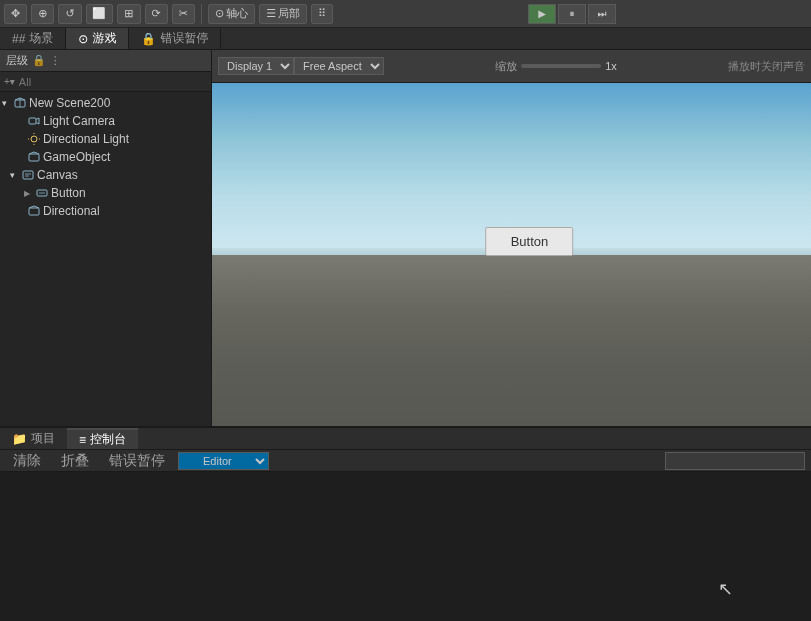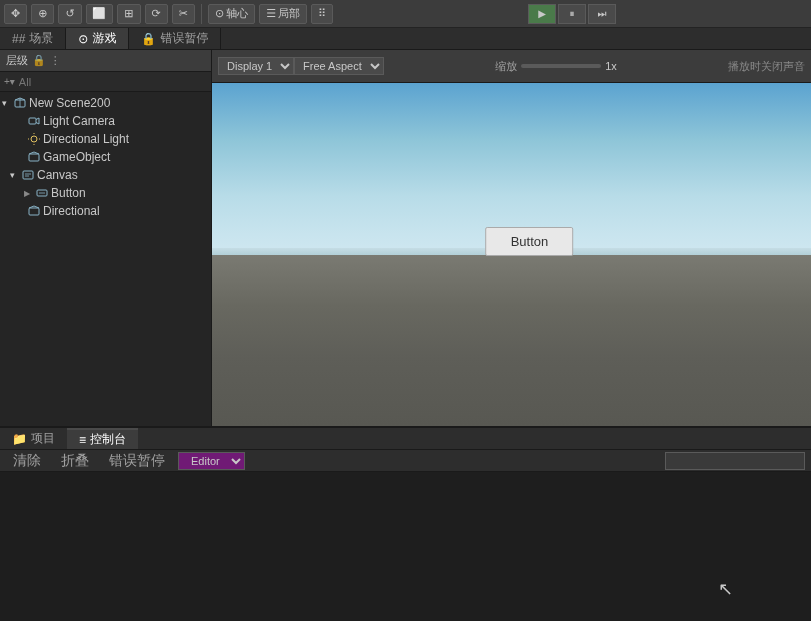--- a/index.html
+++ b/index.html
@@ -285,25 +285,25 @@
       margin-left: auto;
       background: #3a3a3a;
       border: 1px solid #5a5a5a;
       color: #c8c8c8;
       font-size: 11px;
       padding: 1px 6px;
       width: 140px;
       height: 18px;
     }
     .console-dropdown {
-      background: #701a75;
+      background: #0369a1;
       border: 1px solid #5a5a5a;
       color: #c8c8c8;
       font-size: 11px;
-      padding: 1px 8px;
+      padding: 1px 20px;
       height: 18px;
     }
     .console-content {
       flex: 1;
       background: #1e1e1e;
       overflow-y: auto;
     }
 
     
     .cursor {

